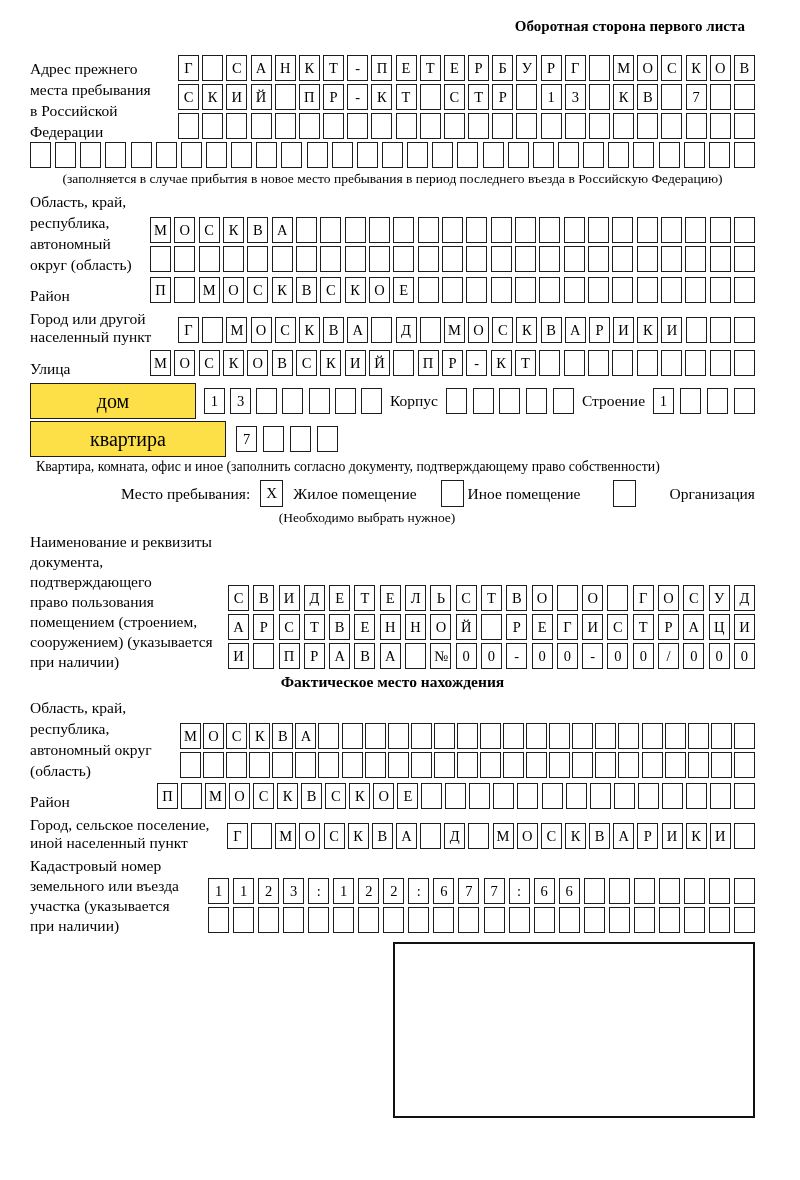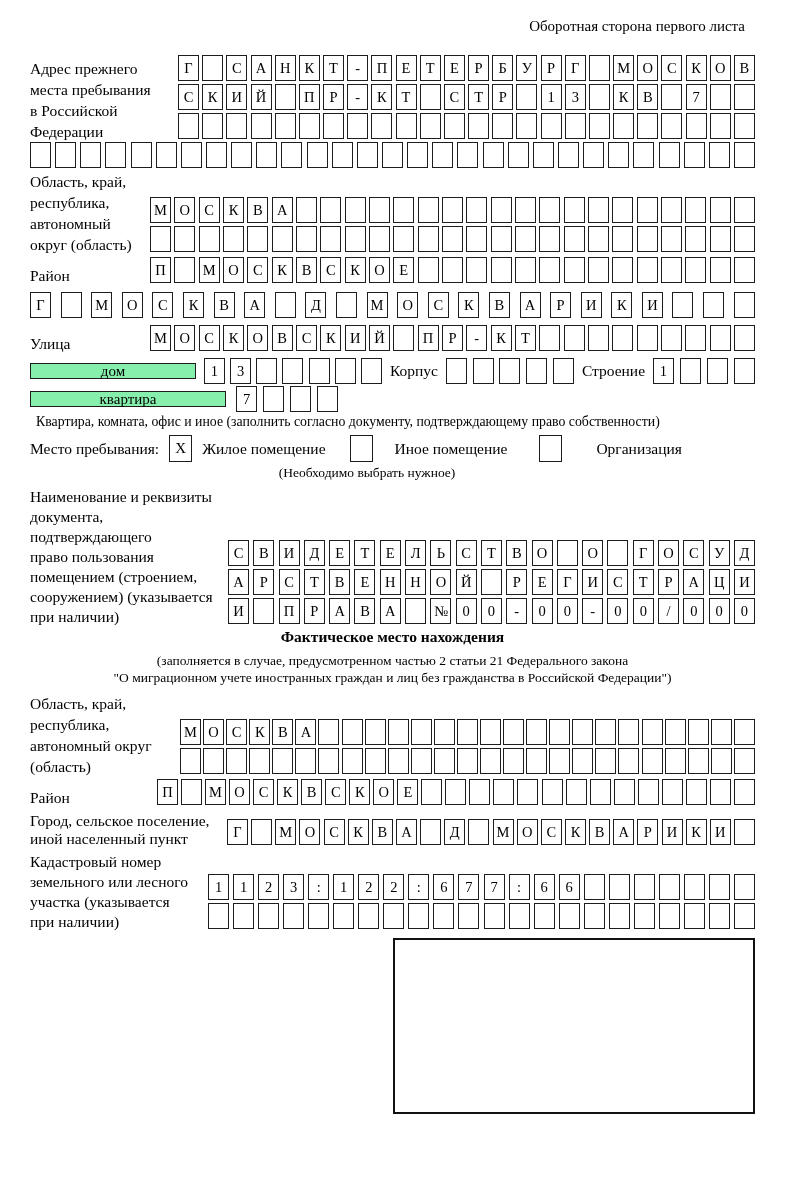--- a/index.html
+++ b/index.html
@@ -1,37 +1,37 @@
 <!DOCTYPE html>
 <html><head>
 <meta charset="utf-8">
 <style>
   html,body{margin:0;padding:0;background:#fff;}
   .sheet{
     position:relative;width:800px;height:1180px;box-sizing:border-box;
     padding:10px 45px 0 30px;background:#fff;color:#000;
     font-family:"Liberation Serif","DejaVu Serif",serif;overflow:hidden;
   }
-  .hdr-note{text-align:right;font-size:15px;margin:8px 10px 20px 0;}
+  .hdr-note{text-align:right;font-size:15px;margin:8px 10px 20px 0;font-weight:bold;}
   .flexrow{display:flex;align-items:flex-end;}
   .lbl{font-size:15.5px;line-height:21px;white-space:pre-line;flex-shrink:0;}
   .col{flex:1;min-width:0;}
   .cellrow{display:flex;justify-content:space-between;margin-bottom:3px;flex:1;min-width:0;}
   .cell{
     width:21px;height:26px;box-sizing:border-box;border:1.7px solid #1d1d1d;
     display:flex;align-items:center;justify-content:center;
     font-size:14.5px;flex-shrink:0;background:#fff;
   }
   .caption{font-size:13.5px;text-align:center;margin:1px 0 4px 0;white-space:pre-line;}
   .caption-left{font-size:13.8px;text-align:left;margin:2px 0 5px 6px;}
   .sec-title{font-size:16px;font-weight:bold;text-align:center;margin:6px 0 8px 0;}
   .sub-title{font-size:15.5px;font-weight:bold;text-align:center;margin:1px 0 6px 0;}
   .wide-box{
-    box-sizing:border-box;border:1.7px solid #1d1d1d;height:16px;
-    display:flex;align-items:center;justify-content:center;font-size:15px;background:#86efac;
+    box-sizing:border-box;border:1.7px solid #1d1d1d;height:36px;
+    display:flex;align-items:center;justify-content:center;font-size:20px;background:#fde047;
   }
   .inline-lbl{font-size:15.5px;white-space:nowrap;}
   .chk{
     width:23px;height:27px;box-sizing:border-box;border:1.7px solid #1d1d1d;
     display:flex;align-items:center;justify-content:center;font-size:15px;flex-shrink:0;background:#fff;
   }
   .group-cells{display:flex;justify-content:space-between;}
   .stamp-wrap{width:440px;margin-left:auto;margin-right:-15px;}
   .stamp-box{
     width:362px;height:176px;border:2.2px solid #111;box-sizing:border-box;
@@ -156,20 +156,21 @@
       <span class="cell"></span>
       <span class="cell"></span>
       <span class="cell"></span>
       <span class="cell"></span>
       <span class="cell"></span>
       <span class="cell"></span>
       <span class="cell"></span>
       <span class="cell"></span>
       <span class="cell"></span>
     </div>
+  <div class="caption">(заполняется в случае прибытия в новое место пребывания в период последнего въезда в Российскую Федерацию)</div>
 
 
   <div class="flexrow">
     <div class="lbl" style="width:120px">Область, край,
 республика,
 автономный
 округ (область)</div>
     <div class="col">
       <div class="cellrow">
           <span class="cell">М</span>
@@ -253,20 +254,22 @@
         <span class="cell"></span>
         <span class="cell"></span>
         <span class="cell"></span>
         <span class="cell"></span>
         <span class="cell"></span>
         <span class="cell"></span>
       </div>
   </div>
 
   <div class="flexrow mb4">
+    <div class="lbl" style="width:148px;line-height:18px;">Город или другой
+населенный пункт</div>
     <div class="cellrow" style="margin-top:2px">
         <span class="cell">Г</span>
         <span class="cell"></span>
         <span class="cell">М</span>
         <span class="cell">О</span>
         <span class="cell">С</span>
         <span class="cell">К</span>
         <span class="cell">В</span>
         <span class="cell">А</span>
         <span class="cell"></span>
@@ -351,26 +354,26 @@
     <div class="wide-box" style="width:196px">квартира</div>
     <div class="group-cells" style="width:102px;margin-left:10px;">
         <span class="cell">7</span>
         <span class="cell"></span>
         <span class="cell"></span>
         <span class="cell"></span>
       </div>
   </div>
   <div class="caption-left">Квартира, комната, офис и иное (заполнить согласно документу, подтверждающему право собственности)</div>
 
-  <div class="flexrow" style="align-items:center;margin-top:4px;">
+  <div class="flexrow" style="align-items:center;margin-top:4px;justify-content:flex-end;">
     <div class="inline-lbl">Место пребывания:</div>
     <div class="chk" style="margin-left:10px">X</div>
     <div class="inline-lbl" style="margin-left:10px">Жилое помещение</div>
     <div class="chk" style="margin-left:24px"></div>
-    <div class="inline-lbl" style="margin-left:22px">Иное помещение</div>
+    <div class="inline-lbl" style="margin-left:4px">Иное помещение</div>
     <div class="chk" style="margin-left:32px"></div>
     <div class="inline-lbl" style="margin-left:34px">Организация</div>
   </div>
   <div class="caption" style="width:330px;margin-left:172px;margin-top:3px;margin-bottom:6px;">(Необходимо выбрать нужное)</div>
 
   <div class="flexrow">
     <div class="lbl" style="width:198px;line-height:20px;">Наименование и реквизиты
 документа, подтверждающего
 право пользования
 помещением (строением,
@@ -443,22 +446,20 @@
           <span class="cell">0</span>
           <span class="cell">/</span>
           <span class="cell">0</span>
           <span class="cell">0</span>
           <span class="cell">0</span>
         </div>
     </div>
   </div>
 
   <div class="sub-title">Фактическое место нахождения</div>
-  <div class="caption" style="line-height:17px;margin-bottom:7px;">(заполняется в случае, предусмотренном частью 2 статьи 21 Федерального закона
-"О миграционном учете иностранных граждан и лиц без гражданства в Российской Федерации")</div>
 
   <div class="flexrow">
     <div class="lbl" style="width:150px">Область, край,
 республика,
 автономный округ
 (область)</div>
     <div class="col">
       <div class="cellrow">
           <span class="cell">М</span>
           <span class="cell">О</span>
@@ -571,21 +572,21 @@
         <span class="cell">Р</span>
         <span class="cell">И</span>
         <span class="cell">К</span>
         <span class="cell">И</span>
         <span class="cell"></span>
       </div>
   </div>
 
   <div class="flexrow">
     <div class="lbl" style="width:178px;line-height:20px;">Кадастровый номер
-земельного или лесного
+земельного или въезда
 участка (указывается
 при наличии)</div>
     <div class="col" style="padding-top:14px;">
       <div class="cellrow">
           <span class="cell">1</span>
           <span class="cell">1</span>
           <span class="cell">2</span>
           <span class="cell">3</span>
           <span class="cell">:</span>
           <span class="cell">1</span>

